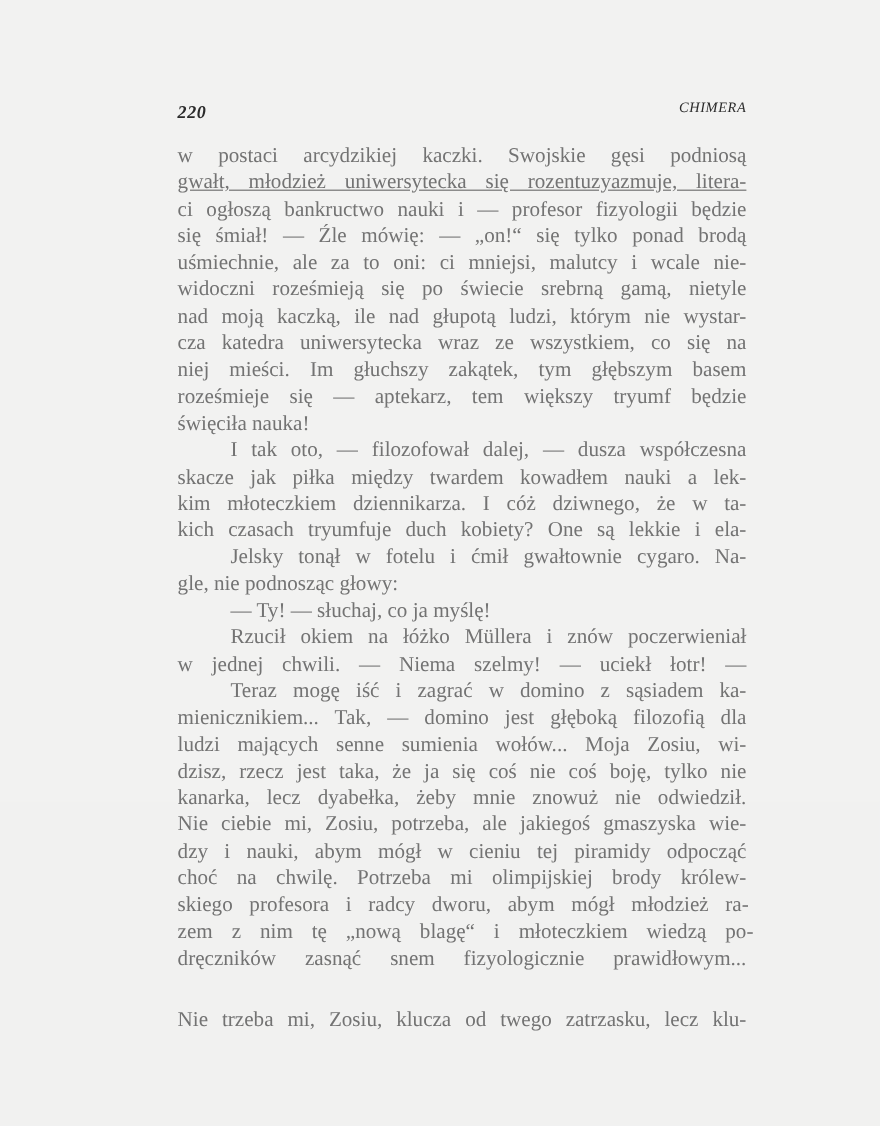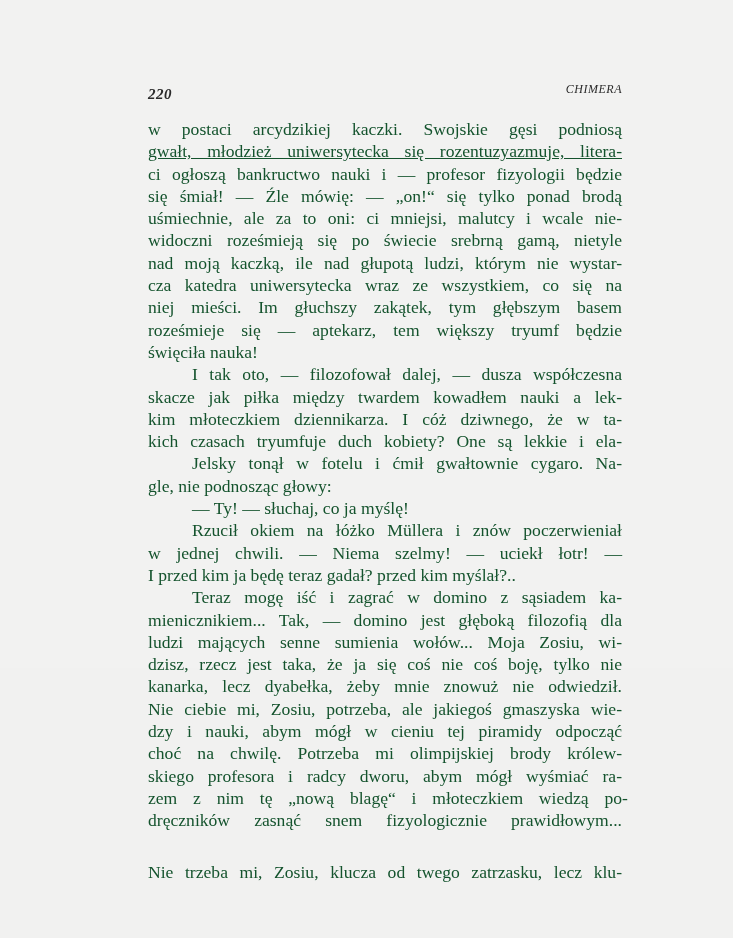--- a/index.html
+++ b/index.html
@@ -50,21 +50,21 @@
       color: #2b2b2b;
     }
     .body-text {
       position: absolute;
       left: 148px;
       top: 118px;
       width: 474px;
       font-family: "Liberation Serif", serif;
       font-size: 17.6px;
       line-height: 22.3px;
-      color: #14532d;
+      color: #737373;
     }
     .line {
       display: block;
       white-space: nowrap;
       text-align: justify;
       text-align-last: justify;
       height: 22.3px;
       overflow: visible;
     }
     .line.last {
@@ -96,27 +96,26 @@
       <span class="line last">święciła nauka!</span>
       <span class="line indent" style="word-spacing: 7.08984px; text-align: left; text-align-last: left;">I tak oto, — filozofował dalej, — dusza współczesna</span>
       <span class="line" style="word-spacing: 9.29688px; text-align: left; text-align-last: left;">skacze jak piłka między twardem kowadłem nauki a lek-</span>
       <span class="line" style="word-spacing: 9.54492px; text-align: left; text-align-last: left;">kim młoteczkiem dziennikarza.  I cóż dziwnego, że w ta-</span>
       <span class="line" style="word-spacing: 7.45139px; text-align: left; text-align-last: left;">kich czasach tryumfuje duch kobiety?  One są lekkie i ela-</span>
       <span class="line indent" style="word-spacing: 8.12695px; text-align: left; text-align-last: left;">Jelsky tonął w fotelu i ćmił gwałtownie cygaro. Na-</span>
       <span class="line last">gle, nie podnosząc głowy:</span>
       <span class="line indent last">— Ty! — słuchaj, co ja myślę!</span>
       <span class="line indent" style="word-spacing: 8.03571px; text-align: left; text-align-last: left;">Rzucił okiem na łóżko Müllera i znów poczerwieniał</span>
       <span class="line" style="word-spacing: 11.2986px; text-align: left; text-align-last: left;">w jednej chwili. — Niema szelmy! — uciekł łotr! —</span>
-      <span class="line last">I przed kim ja będę teraz gadał? przed kim myślał?..</span>
       <span class="line indent" style="word-spacing: 8.99653px; text-align: left; text-align-last: left;">Teraz mogę iść i zagrać w domino z sąsiadem ka-</span>
       <span class="line" style="word-spacing: 8.95536px; text-align: left; text-align-last: left;">mienicznikiem...  Tak, — domino jest głęboką filozofią dla</span>
       <span class="line" style="word-spacing: 10.2902px; text-align: left; text-align-last: left;">ludzi mających senne sumienia wołów...  Moja Zosiu, wi-</span>
       <span class="line" style="word-spacing: 6.40234px; text-align: left; text-align-last: left;">dzisz, rzecz jest taka, że ja się coś nie coś boję, tylko nie</span>
       <span class="line" style="word-spacing: 9.79018px; text-align: left; text-align-last: left;">kanarka, lecz dyabełka, żeby mnie znowuż nie odwiedził.</span>
       <span class="line" style="word-spacing: 6.42578px; text-align: left; text-align-last: left;">Nie ciebie mi, Zosiu, potrzeba, ale jakiegoś gmaszyska wie-</span>
       <span class="line" style="word-spacing: 9.12847px; text-align: right; text-align-last: left;">dzy i nauki, abym mógł w cieniu tej piramidy odpocząć</span>
       <span class="line" style="word-spacing: 11.7344px; text-align: left; text-align-last: left;">choć na chwilę.  Potrzeba mi olimpijskiej brody królew-</span>
-      <span class="line" style="word-spacing: 9.47656px; text-align: left; text-align-last: left;">skiego profesora i radcy dworu, abym mógł wyśmiać ra-</span>
+      <span class="line" style="word-spacing: 9.47656px; text-align: left; text-align-last: left;">skiego profesora i radcy dworu, abym mógł młodzież ra-</span>
       <span class="line" style="word-spacing: 11.3611px; text-align: left; text-align-last: left;">zem z nim tę „nową blagę“ i młoteczkiem wiedzą po-</span>
       <span class="line" style="word-spacing: 19.6914px; text-align: left; text-align-last: left;">dręczników zasnąć snem fizyologicznie prawidłowym...</span>
       <span class="line" style="word-spacing: 7.17882px; text-align: left; text-align-last: left; margin-top: 29px;">Nie trzeba mi, Zosiu, klucza od twego zatrzasku, lecz klu-</span>
     </div>
 </div>
 
 </body></html>

